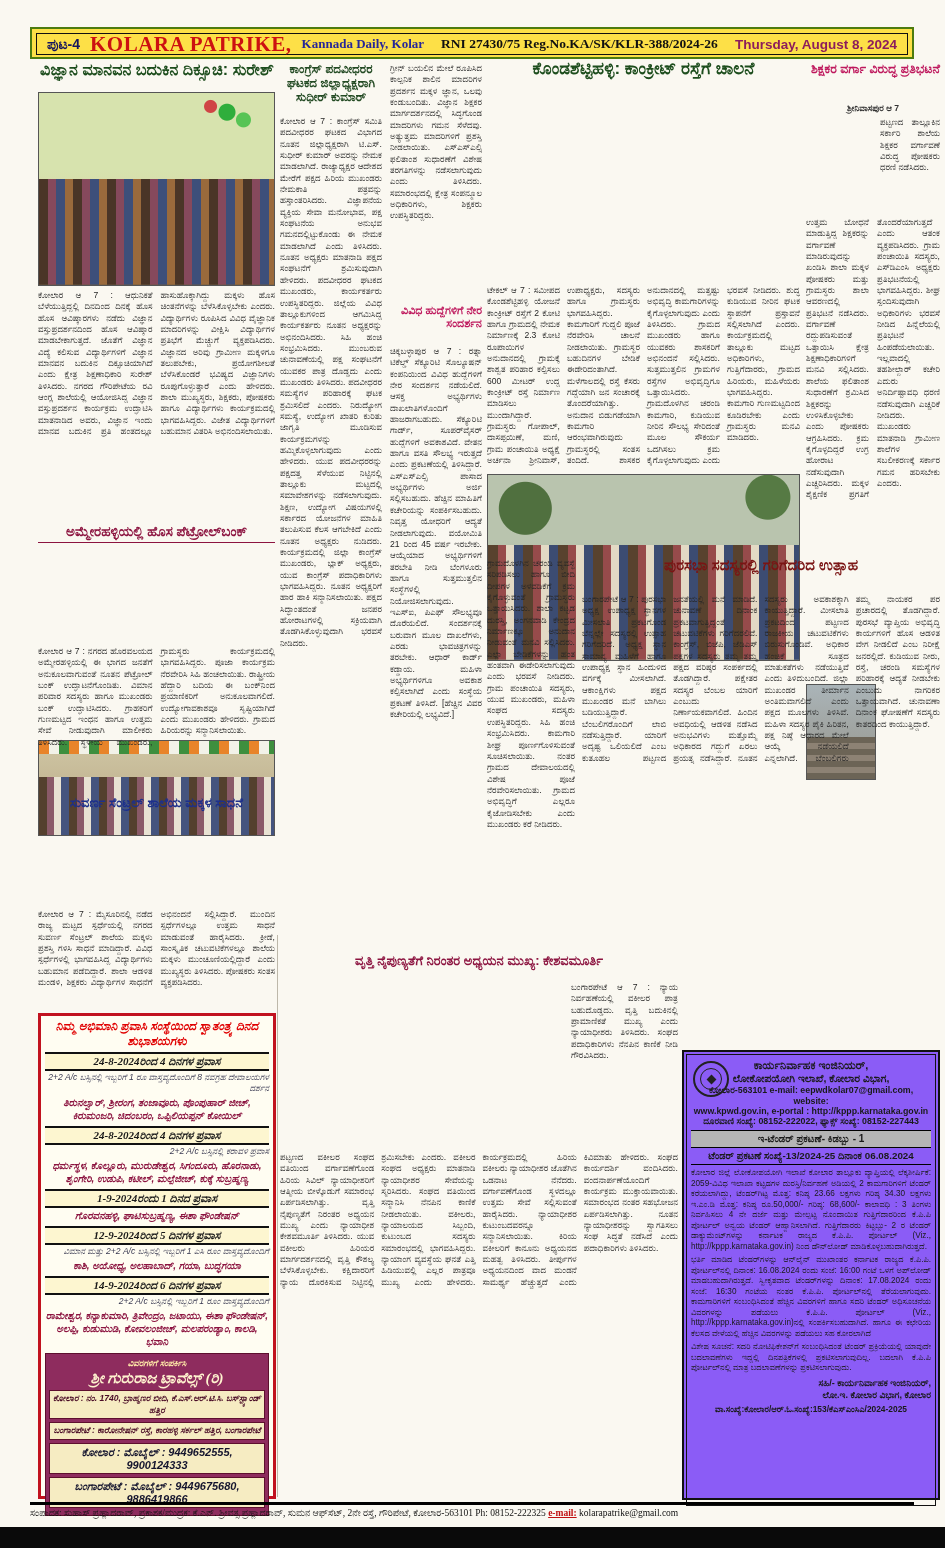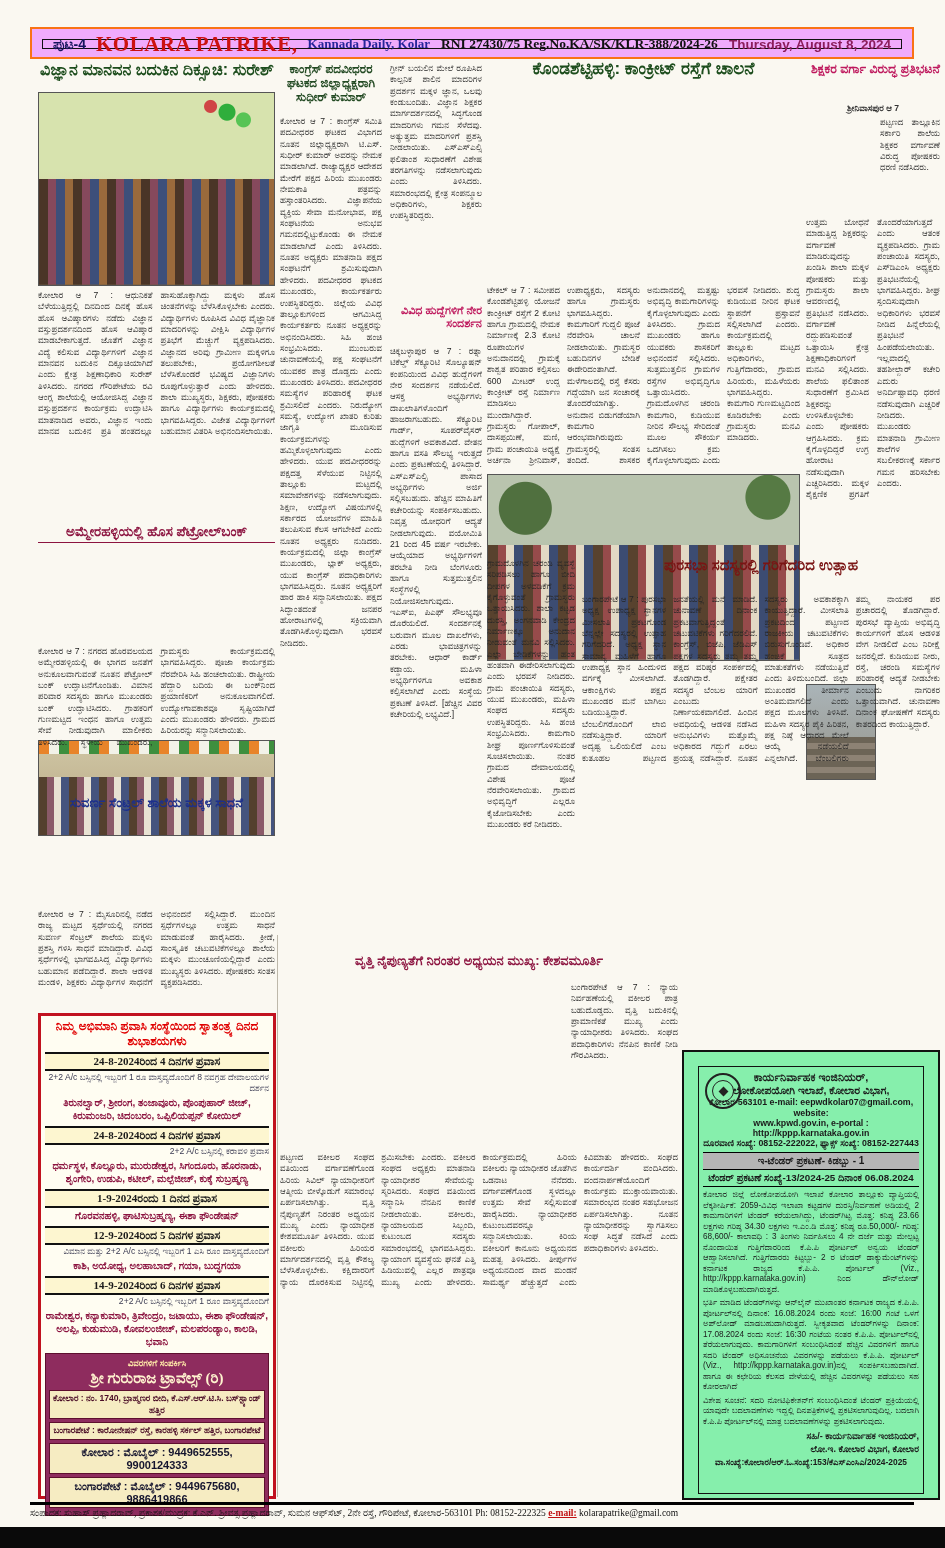--- a/index.html
+++ b/index.html
@@ -1,21 +1,21 @@
 <!DOCTYPE html>
 <html><head>
 <meta charset="utf-8">
 <style>
   html,body{margin:0;padding:0;background:#e8e4da;}
   .page{position:relative;width:945px;height:1548px;background:#faf8f1;
         font-family:"Liberation Sans","DejaVu Sans",sans-serif;color:#1a1a1a;
         overflow:hidden;margin:0 auto;}
   .abs{position:absolute;box-sizing:border-box;}
   
-  .masthead{border:2px solid #f97316;padding:10px;background:#f0abfc;}
+  .masthead{border:2px solid #4d7c0f;padding:4px;background:#fde047;}
   .masthead-in{border:1px solid #111;height:100%;display:flex;align-items:center;
         padding:0 10px;gap:10px;}
   .m-pageno{font-weight:bold;font-size:14px;color:#15155e;}
   .m-brand{font-family:"Liberation Serif","DejaVu Serif",serif;font-weight:bold;
         font-size:21px;color:#cc1111;letter-spacing:.5px;}
   .m-sub{font-family:"Liberation Serif","DejaVu Serif",serif;font-weight:bold;
         font-size:13px;color:#26269a;}
   .m-reg{font-family:"Liberation Serif","DejaVu Serif",serif;font-weight:bold;
         font-size:13.5px;color:#111;flex:1;text-align:center;}
   .m-date{font-weight:bold;font-size:13.5px;color:#8c1d5c;}
@@ -49,39 +49,39 @@
     linear-gradient(#a8b8c4 0 45%,#c4beae 100%);}
   .ph4{background:
     radial-gradient(circle at 12% 18%, #50703f 26px, transparent 27px),
     radial-gradient(circle at 90% 12%, #567a44 22px, transparent 23px),
     repeating-linear-gradient(90deg,#58422e 0 10px,#974b4b 10px 18px,#e3d9c4 18px 26px,#3c4c72 26px 35px) bottom/100% 62% no-repeat,
     linear-gradient(#b9c4ae 0 35%,#9b9b8d 100%);}
   .ph5{background:
     repeating-linear-gradient(0deg,#6c6456 0 6px,#8d8274 6px 12px) bottom/100% 45% no-repeat,
     linear-gradient(#aab4b8,#96948a);}
   
-  .ad{border:3px solid #c1121f;background:#fffdf2;padding:3px 4px;}
+  .ad{border:3px solid #c1121f;background:#fffdf2;padding:3px 4px;font-style:italic;}
   .ad-title{color:#e00000;font-weight:bold;font-size:12px;text-align:center;line-height:1.25;}
   .trip-date{border-top:2px solid #111;border-bottom:2px solid #111;background:#fdf6d0;
     text-align:center;font-family:"Liberation Serif","DejaVu Serif",serif;font-weight:bold;
     font-size:11px;margin-top:3px;padding:1px 0;}
   .trip-info{font-size:8.6px;text-align:right;color:#3a3a52;padding:1px 0;}
   .trip-places{font-size:10px;font-weight:bold;text-align:center;color:#8c1440;
     line-height:1.3;padding:1px 0;}
   .agency{background:#8e2c5e;margin-top:4px;padding:4px 3px;text-align:center;
     border:1px solid #5e0f2e;}
   .agency-label{color:#ffe9a8;font-size:8.5px;font-weight:bold;}
   .agency-name{color:#fff3cf;font-size:15px;font-weight:bold;
     font-family:"Liberation Serif","DejaVu Serif",serif;margin:1px 0 3px;}
   .agency-box{background:#f6ecc2;border:1px solid #5e0f2e;color:#4a0c26;
     font-size:8.6px;font-weight:bold;margin:3px 0;padding:2px;line-height:1.35;}
   .agency-phone{background:#f6ecc2;border:1px solid #5e0f2e;color:#14142e;
     font-size:11px;font-weight:bold;margin:3px 0;padding:2px;}
   
-  .tender{border:2px solid #111;padding:14px;background:#86efac;}
+  .tender{border:2px solid #111;padding:2px;background:#8b5cf6;}
   .tender-in{border:1px solid #111;height:100%;padding:4px;overflow:hidden;position:relative;}
   .t-l1{font-weight:bold;font-size:11px;text-align:center;}
   .t-l2{font-weight:bold;font-size:10.5px;text-align:center;}
   .t-l3{font-weight:bold;font-size:8.8px;text-align:center;}
   .t-band{background:#b5b5b5;border-top:1px solid #000;border-bottom:1px solid #000;
     font-weight:bold;font-size:10px;text-align:center;padding:2px 0;margin-top:3px;}
   .t-no{font-weight:bold;font-size:9.8px;text-align:center;border-bottom:1px solid #000;
     padding:2px 0;}
   .t-body{font-size:8.2px;line-height:1.28;text-align:justify;margin-top:3px;}
   .t-sign{font-weight:bold;font-size:9px;text-align:right;margin-top:3px;line-height:1.4;}

